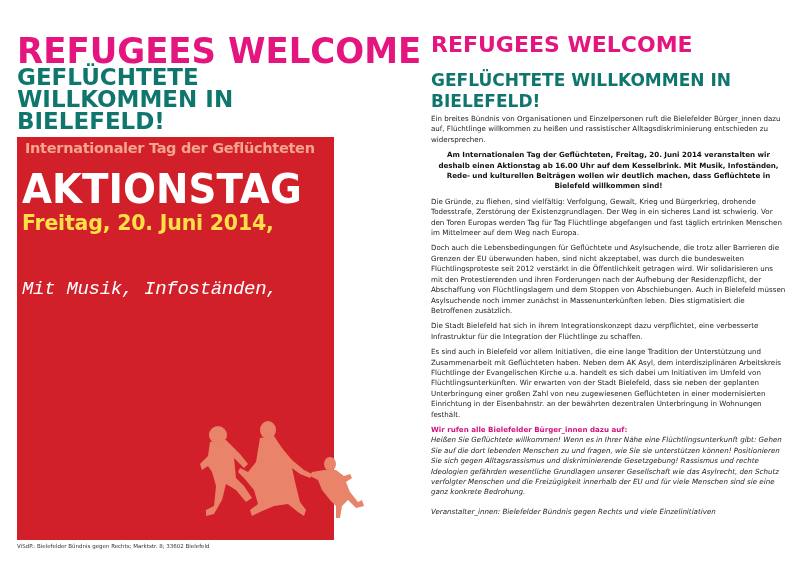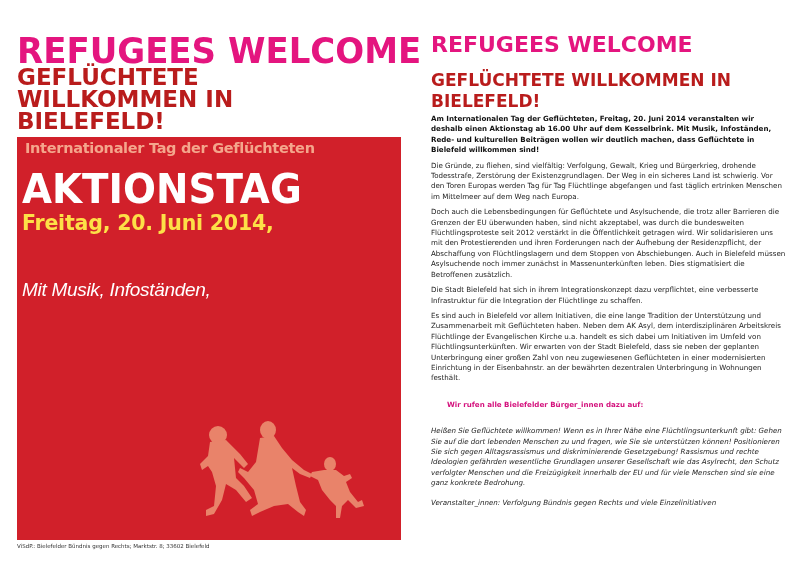--- a/index.html
+++ b/index.html
@@ -12,56 +12,56 @@
     .right { left: 400px; width: 400px; }
 
     .rw-title {
       color: #e4157f; font-family: "DejaVu Sans", sans-serif; font-weight: bold;
       letter-spacing: 0px; white-space: nowrap; transform-origin: left top;
     }
     .left .rw-title { position: absolute; left: 17px; top: 33px; font-size: 34px; transform: scaleY(1.05); line-height: 34px; }
     .right .rw-title { position: absolute; left: 31px; top: 34px; font-size: 22px; line-height: 22px; }
 
     .gw-title {
-      color: #b91c1c; font-weight: bold; font-family: "DejaVu Sans", sans-serif; text-transform: uppercase;
+      color: #0f766e; font-weight: bold; font-family: "DejaVu Sans", sans-serif; text-transform: uppercase;
       transform-origin: left top;
     }
     .left .gw-title { position: absolute; left: 17px; top: 66px; font-size: 23px; line-height: 22px; width: 370px; }
     .right .gw-title { position: absolute; left: 31px; top: 70px; font-size: 17px; line-height: 21px; width: 360px; }
 
     .red-box {
-      position: absolute; left: 17px; top: 137px; width: 384px; height: 403px; background: #d1202a;
+      position: absolute; left: 17px; top: 137px; width: 317px; height: 403px; background: #d1202a;
     }
     .intl-day {
       position: absolute; left: 8px; top: 3px; font-size: 14.5px; font-weight: bold; color: #f4a68c; white-space: nowrap;
       font-family: "DejaVu Sans", sans-serif; letter-spacing: -0.3px;
     }
     .aktionstag {
       position: absolute; left: 5px; top: 30px; font-size: 40px; font-weight: bold; color: #ffffff; letter-spacing: 0px;
       font-family: "DejaVu Sans", sans-serif; line-height: 44px; transform: scaleX(0.97); transform-origin: left top;
     }
     .datetime {
       position: absolute; left: 5px; top: 72px; font-size: 20.5px; font-weight: bold; color: #fde047; line-height: 29px;
       font-family: "DejaVu Sans", sans-serif; letter-spacing: -0.2px; white-space: nowrap;
     }
     .program {
       position: absolute; left: 5px; top: 138px; font-size: 19px; font-style: italic; color: #ffffff; line-height: 29px;
-      font-family: Liberation Sans, sans-serif; white-space: nowrap; letter-spacing: -0.3px;
+      font-family: Liberation Mono, monospace; white-space: nowrap; letter-spacing: -0.3px;
     }
     .imprint {
       position: absolute; left: 17px; top: 543px; font-size: 5.5px; color: #333; white-space: nowrap;
     }
 
     .body-text {
       position: absolute; left: 31px; top: 114px; width: 355px; font-size: 7.1px; line-height: 10.4px; color: #222;
       font-family: "DejaVu Sans", sans-serif;
     }
     .body-text p { margin: 0 0 5px 0; }
-    .body-text p.bold { font-weight: bold; color: #111; }
-    .body-text .call { color: #d4127d; font-weight: bold; margin: 16px; }
+    .body-text p.bold { font-weight: bold; color: #111; text-align: center; }
+    .body-text .call { color: #d4127d; font-weight: bold; margin: 0; }
     .body-text p.after-call { margin-top: 0; font-style: italic; }
     .body-text p.org { font-style: italic; margin-top: 9px; }
   </style>
 </head>
 <body>
 
 <div class="page left">
   <div class="rw-title">REFUGEES WELCOME</div>
   <div class="gw-title">GEFLÜCHTETE WILLKOMMEN IN BIELEFELD!</div>
 
@@ -93,22 +93,23 @@
   </div>
 
   <div class="imprint">ViSdP.: Bielefelder Bündnis gegen Rechts; Marktstr. 8; 33602 Bielefeld</div>
 </div>
 
 <div class="page right">
   <div class="rw-title">REFUGEES WELCOME</div>
   <div class="gw-title">GEFLÜCHTETE WILLKOMMEN IN BIELEFELD!</div>
 
   <div class="body-text">
+    <p>Ein breites Bündnis von Organisationen und Einzelpersonen ruft die Bielefelder Bürger_innen dazu auf, Flüchtlinge willkommen zu heißen und rassistischer Alltagsdiskriminierung entschieden zu widersprechen.</p>
     <p class="bold">Am Internationalen Tag der Geflüchteten, Freitag, 20. Juni 2014 veranstalten wir deshalb einen Aktionstag ab 16.00 Uhr auf dem Kesselbrink. Mit Musik, Infoständen, Rede- und kulturellen Beiträgen wollen wir deutlich machen, dass Geflüchtete in Bielefeld willkommen sind!</p>
     <p>Die Gründe, zu fliehen, sind vielfältig: Verfolgung, Gewalt, Krieg und Bürgerkrieg, drohende Todesstrafe, Zerstörung der Existenzgrundlagen. Der Weg in ein sicheres Land ist schwierig. Vor den Toren Europas werden Tag für Tag Flüchtlinge abgefangen und fast täglich ertrinken Menschen im Mittelmeer auf dem Weg nach Europa.</p>
     <p>Doch auch die Lebensbedingungen für Geflüchtete und Asylsuchende, die trotz aller Barrieren die Grenzen der EU überwunden haben, sind nicht akzeptabel, was durch die bundesweiten Flüchtlingsproteste seit 2012 verstärkt in die Öffentlichkeit getragen wird. Wir solidarisieren uns mit den Protestierenden und ihren Forderungen nach der Aufhebung der Residenzpflicht, der Abschaffung von Flüchtlingslagern und dem Stoppen von Abschiebungen. Auch in Bielefeld müssen Asylsuchende noch immer zunächst in Massenunterkünften leben. Dies stigmatisiert die Betroffenen zusätzlich.</p>
     <p>Die Stadt Bielefeld hat sich in ihrem Integrationskonzept dazu verpflichtet, eine verbesserte Infrastruktur für die Integration der Flüchtlinge zu schaffen.</p>
     <p>Es sind auch in Bielefeld vor allem Initiativen, die eine lange Tradition der Unterstützung und Zusammenarbeit mit Geflüchteten haben. Neben dem AK Asyl, dem interdisziplinären Arbeitskreis Flüchtlinge der Evangelischen Kirche u.a. handelt es sich  dabei um Initiativen im Umfeld von Flüchtlingsunterkünften. Wir erwarten  von der Stadt Bielefeld, dass sie neben der geplanten Unterbringung  einer großen Zahl von neu zugewiesenen Geflüchteten in einer modernisierten Einrichtung in der Eisenbahnstr. an der bewährten  dezentralen Unterbringung in Wohnungen festhält.</p>
     <p class="call">Wir rufen alle Bielefelder Bürger_innen dazu auf:</p>
     <p class="after-call">Heißen Sie Geflüchtete willkommen! Wenn es in Ihrer Nähe eine Flüchtlingsunterkunft gibt: Gehen Sie auf die dort lebenden Menschen zu und fragen, wie Sie sie unterstützen können! Positionieren Sie sich gegen Alltagsrassismus und diskriminierende Gesetzgebung! Rassismus und rechte Ideologien gefährden wesentliche Grundlagen unserer Gesellschaft wie das Asylrecht, den Schutz verfolgter Menschen und die Freizügigkeit innerhalb der EU und für viele Menschen sind sie eine ganz konkrete Bedrohung.</p>
-    <p class="org">Veranstalter_innen: Verfolgung Bündnis gegen Rechts und viele Einzelinitiativen</p>
+    <p class="org">Veranstalter_innen: Bielefelder Bündnis gegen Rechts und viele Einzelinitiativen</p>
   </div>
 </div>
 
 </body></html>

